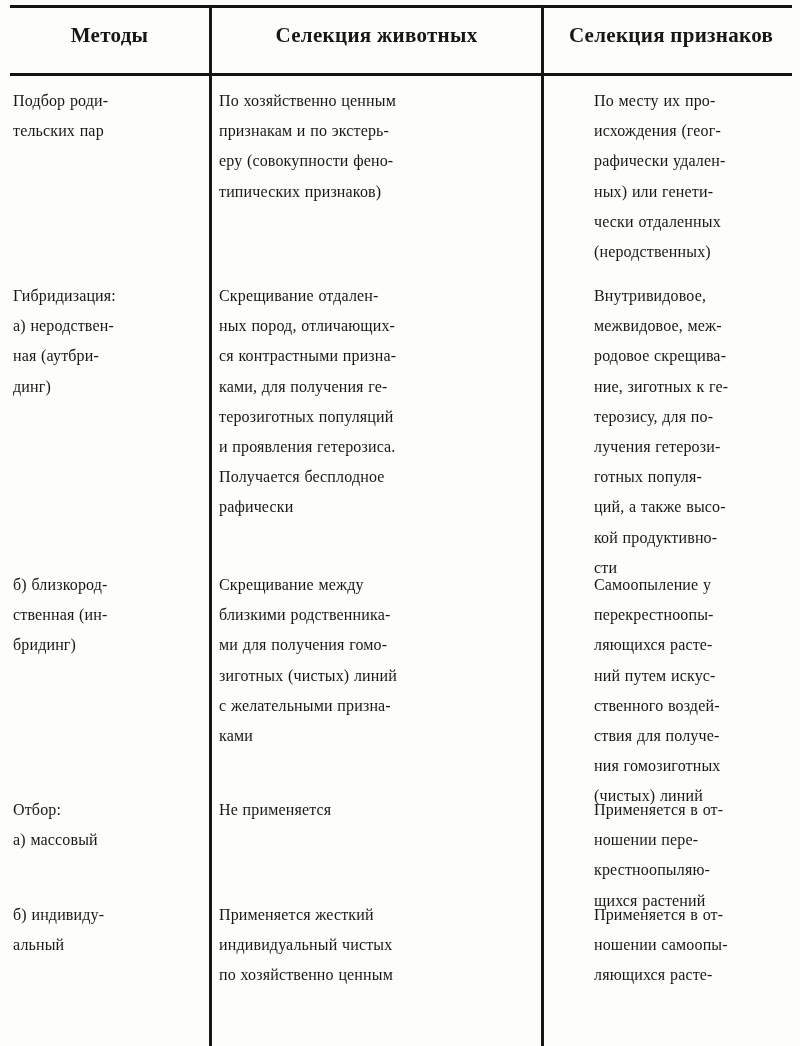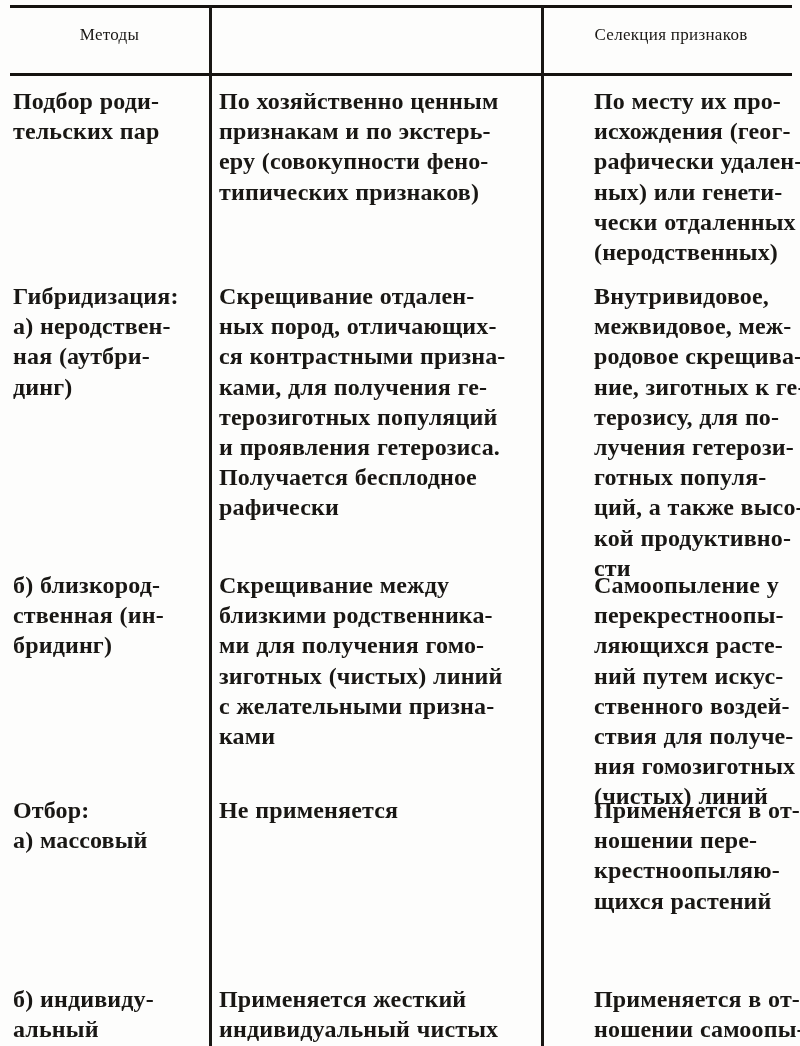--- a/index.html
+++ b/index.html
@@ -53,24 +53,24 @@
     position: absolute;
     left: 0;
     top: 8px;
     width: 800px;
     height: 65px;
   }
   .head-cell {
     position: absolute;
     top: 14px;
     text-align: center;
-    font-size: 17px;
+    font-size: 21px;
     line-height: 26px;
     letter-spacing: 0.3px;
-    font-weight: 400;
+    font-weight: 700;
     white-space: nowrap;
   }
   .head-c1 { left: 12px;  width: 195px; }
   .head-c2 { left: 214px; width: 325px; }
   .head-c3 { left: 546px; width: 250px; }
 
   
   .body-grid {
     position: absolute;
     left: 0;
@@ -81,57 +81,58 @@
   .col {
     position: absolute;
     top: 0;
   }
   .col-1 { left: 13px;  width: 190px; }
   .col-2 { left: 219px; width: 318px; }
   .col-3 { left: 551px; width: 245px; }
 
   .cell {
     position: absolute;
-    font-size: 24px;
+    font-size: 16px;
     line-height: 30.2px;
     letter-spacing: 0.15px;
-    font-weight: 700;
+    font-weight: 400;
     text-align: left;
     white-space: pre-line;
     word-spacing: 0.5px;
   }
   .cell.c1 { width: 190px; }
   .cell.c2 { width: 322px; }
   .cell.c3 { width: 246px; margin-left: 43px; }
 
   
   .r1 { top: 10px;  }
   .r2 { top: 205px; }
   .r3 { top: 494px; }
   .r4 { top: 719px; }
-  .r5 { top: 908px; }
+  .r5 { top: 824px; }
 
   
   .cell, .head-cell {
     text-rendering: optimizeLegibility;
   }
 </style>
 </head>
 <body>
 
 <div id="page">
   <div class="table-wrap">
 
     <div class="rule rule-top"></div>
     <div class="rule rule-header"></div>
     <div class="vdiv vdiv-1"></div>
     <div class="vdiv vdiv-2"></div>
 
     <div class="header-row">
       <div class="head-cell head-c1">Методы</div>
+      <div class="head-cell head-c2">Селекция животных</div>
       <div class="head-cell head-c3">Селекция признаков</div>
     </div>
 
     <div class="body-grid">
 
       <div class="col col-1">
         <div class="cell c1 r1">Подбор роди-
 тельских пар</div>
         <div class="cell c1 r2">Гибридизация:
 а) неродствен-

